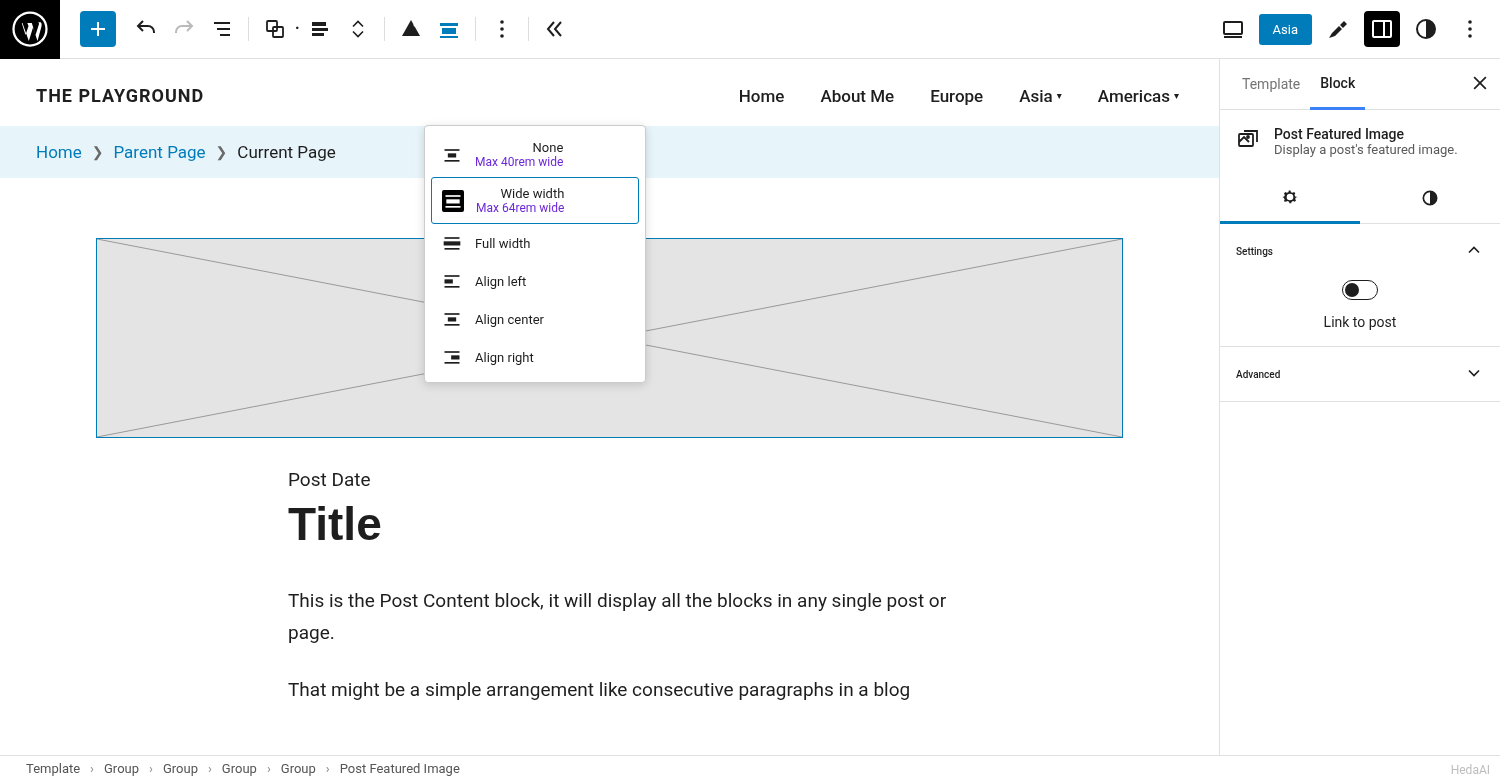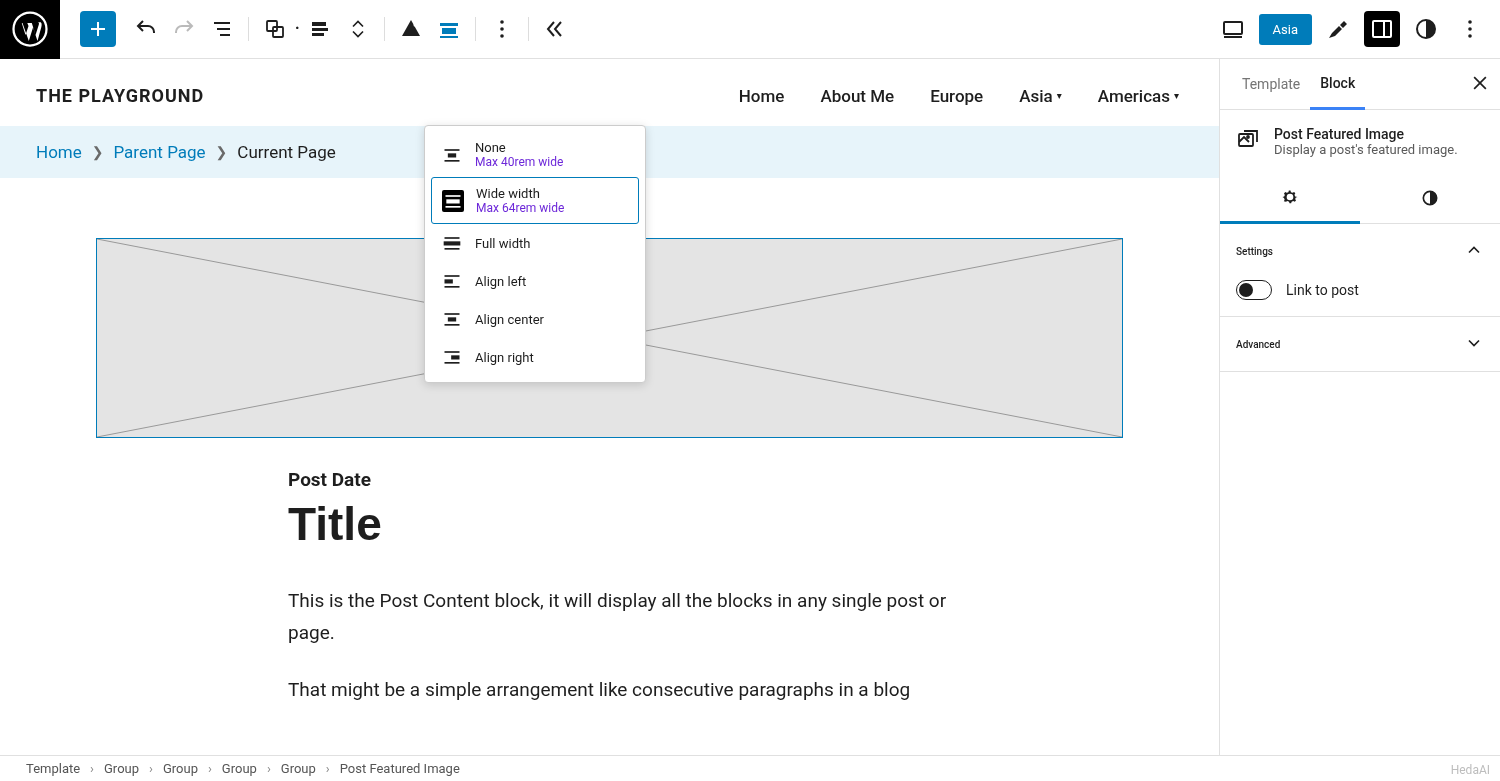--- a/index.html
+++ b/index.html
@@ -22,48 +22,48 @@
   .site-header { display: flex; align-items: center; justify-content: space-between; padding: 26px 40px 20px 36px; }
   .site-title { font-size: 18px; letter-spacing: 1px; font-weight: 700; }
   .site-nav { display: flex; gap: 36px; font-size: 17px; font-weight: 500; }
   .site-nav span { cursor: pointer; display: inline-flex; align-items: center; gap: 4px; }
   .breadcrumbs-row { background: #e7f4fa; padding: 16px 36px; font-size: 17px; display: flex; align-items: center; gap: 10px; }
   .breadcrumbs-row .link { color: #007cba; }
   .chev { color: #6a6a6a; font-size: 14px; }
   .featured-block { margin: 60px 96px 0; height: 200px; border: 1px solid #007cba; background: #e4e4e4; position: relative; overflow: hidden; display: flex; align-items: center; justify-content: center; color: #9b9b9b; font-size: 14px; }
   .featured-block svg { position: absolute; left:0; top:0; width:100%; height:100%; }
   .post-meta { margin: 30px 0 0 288px; }
-  .post-date { font-size: 19px; font-weight: 700; }
+  .post-date { font-size: 19px; font-weight: 400; }
   .post-title { font-size: 46px; font-weight: 800; font-family: Liberation Sans, sans-serif; margin: 6px 0 34px; }
   .post-body { font-size: 19px; line-height: 1.7; max-width: 660px; }
   .post-body p { margin-bottom: 24px; }
   
   .popover { position: absolute; left: 424px; top: 66px; width: 222px; background: #fff; border: 1px solid #ccc; border-radius: 4px; padding: 6px; box-shadow: 0 2px 10px rgba(0,0,0,.15); z-index: 50; }
   .pop-item { display: flex; align-items: center; gap: 12px; padding: 8px 10px; border-radius: 3px; cursor: pointer; }
   .pop-item.selected { border: 1px solid #007cba; }
   .pop-item.selected .pop-icon { background: #000; color: #fff; }
   .pop-icon { width: 22px; height: 22px; display: flex; align-items: center; justify-content: center; border-radius:2px; color:#1e1e1e; }
-  .pop-text { display: flex; flex-direction: column; }
+  .pop-text { display: flex; flex-direction: column; text-align: right; }
   .pop-label { font-size: 13px; }
   .pop-sub { font-size: 12px; color: #6d28d9; }
   
   .sidebar { width: 281px; border-left: 1px solid #e0e0e0; display: flex; flex-direction: column; }
   .side-tabs { display: flex; align-items: center; border-bottom: 1px solid #e0e0e0; padding: 0 12px; position: relative; }
   .side-tab { padding: 16px 10px; font-size: 14px; color: #757575; cursor: pointer; }
   .side-tab.active { color: #1e1e1e; font-weight: 500; border-bottom: 3px solid #3b82f6; margin-bottom: -1px; }
   .side-close { position: absolute; right: 10px; top: 14px; cursor: pointer; color: #1e1e1e; }
   .side-block-info { display: flex; gap: 14px; padding: 16px; }
   .side-block-info .txt h3 { font-size: 14px; font-weight: 500; }
   .side-block-info .txt p { font-size: 13px; color: #5a5a5a; }
   .side-subtabs { display: flex; border-bottom: 1px solid #e0e0e0; }
   .side-subtab { flex: 1; display: flex; align-items: center; justify-content: center; padding: 14px 0; cursor: pointer; }
   .side-subtab.active { border-bottom: 3px solid #007cba; margin-bottom: -1px; }
   .panel { padding: 16px; border-bottom: 1px solid #e0e0e0; }
   .panel-head { display: flex; justify-content: space-between; align-items: center; font-size: 10px; font-weight: 500; cursor: pointer; }
-  .panel-body { margin-top: 18px; display: flex; align-items: center; gap: 14px; font-size: 14px; }
+  .panel-body { margin-top: 18px; display: flex; align-items: center; gap: 14px; font-size: 14px; flex-direction: column; }
   .toggle { width: 36px; height: 20px; border: 1px solid #1e1e1e; border-radius: 12px; position: relative; background: #fff; cursor: pointer; }
   .toggle::after { content: ""; position: absolute; left: 2px; top: 2px; width: 14px; height: 14px; background: #1e1e1e; border-radius: 50%; }
   
   .footer-bc { position: absolute; bottom: 0; left: 0; right: 0; height: 26px; border-top: 1px solid #e0e0e0; display: flex; align-items: center; padding: 0 26px; gap: 10px; font-size: 13px; color: #555; background: #fff; }
   .footer-bc .chv { color: #888; }
   .wm { position: absolute; right: 10px; bottom: 4px; color: #bdbdbd; font-size: 12px; }
   .caret { font-size: 10px; }
 </style>
 </head>
 <body>

